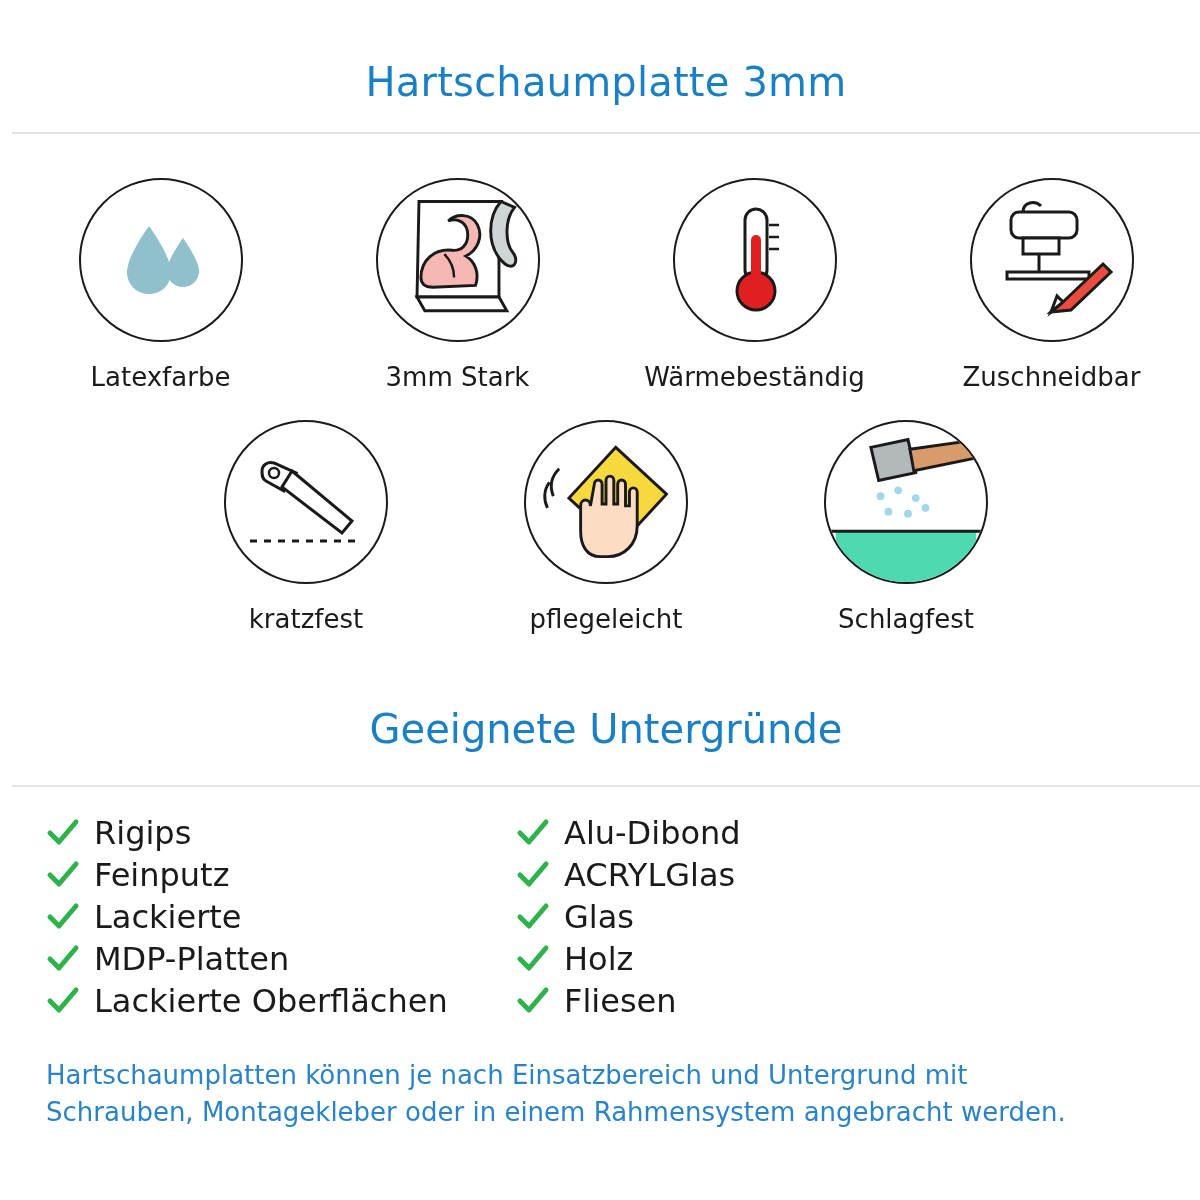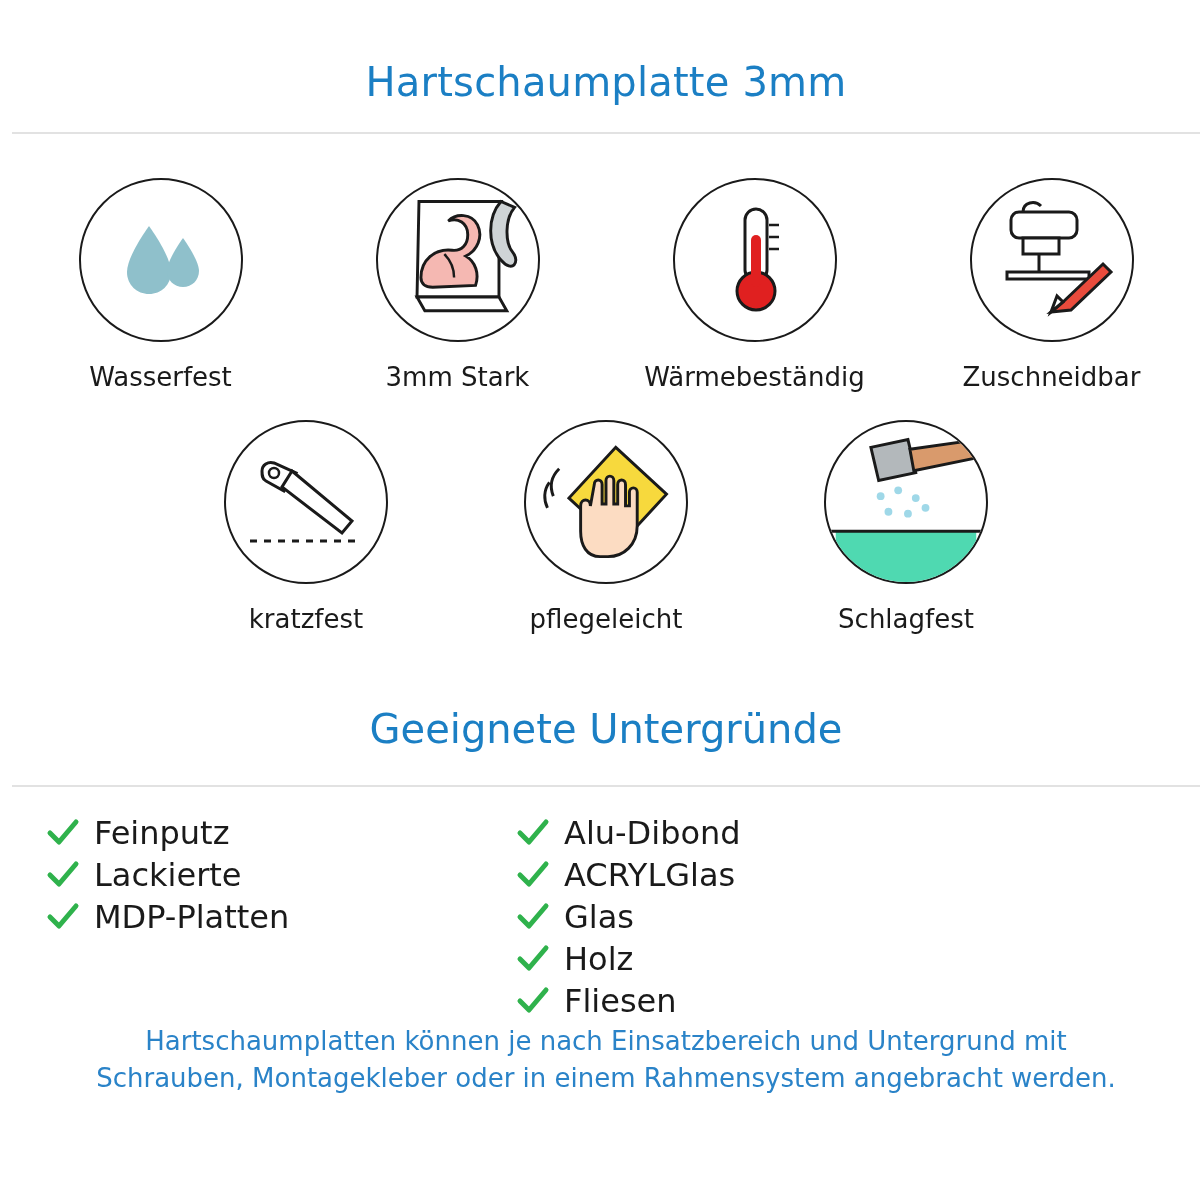--- a/index.html
+++ b/index.html
@@ -107,21 +107,21 @@
   }
   .check svg { display: block; }
   .sub-label {
     font-size: 32px;
     color: #1a1a1a;
     white-space: nowrap;
   }
 
   
   .footnote {
-    text-align: center;
+    margin-top: 34px;
     color: #2a83c8;
     font-size: 26px;
     line-height: 1.42;
     padding: 0 34px;
   }
   .footnote div { white-space: nowrap; }
 </style>
 </head>
 <body>
 
@@ -134,21 +134,21 @@
 
     <div class="row row-1">
 
       <div class="feature">
         <div class="circle">
           <svg width="120" height="120" viewBox="0 0 120 120">
             <path d="M48 26 C48 26 26 56 26 72 C26 85 36 94 48 94 C60 94 70 85 70 72 C70 56 48 26 48 26 Z" fill="#8fc0cb"></path>
             <path d="M82 38 C82 38 66 60 66 71 C66 80 73 87 82 87 C91 87 98 80 98 71 C98 60 82 38 82 38 Z" fill="#8fc0cb"></path>
           </svg>
         </div>
-        <div class="feature-label">Wasserfest</div>
+        <div class="feature-label">Latexfarbe</div>
       </div>
 
       <div class="feature">
         <div class="circle">
           <svg width="164" height="164" viewBox="0 0 164 164">
 
             <path d="M42 22 L126 22 C118 36 116 58 124 78 L124 120 L40 120 Z" fill="#ffffff" stroke="#1a1a1a" stroke-width="3"></path>
             <path d="M126 22 C112 38 112 66 126 82 C138 96 146 84 138 74 C130 64 130 40 140 28 Z" fill="#cfd4d6" stroke="#1a1a1a" stroke-width="3"></path>
             <path d="M40 120 L124 120 L132 134 L48 134 Z" fill="#ffffff" stroke="#1a1a1a" stroke-width="3"></path>
 
@@ -251,37 +251,53 @@
 
   <div class="substrates">
 
     <div class="col c1">
       <div class="sub-item">
         <span class="check">
             <svg width="34" height="34" viewBox="0 0 34 34">
               <path d="M4 17 L13 26 L30 6" fill="none" stroke="#2fb24c" stroke-width="5" stroke-linecap="round" stroke-linejoin="round"></path>
             </svg>
           </span>
+        <span class="sub-label">Rigips</span>
+      </div>
+      <div class="sub-item">
+        <span class="check">
+            <svg width="34" height="34" viewBox="0 0 34 34">
+              <path d="M4 17 L13 26 L30 6" fill="none" stroke="#2fb24c" stroke-width="5" stroke-linecap="round" stroke-linejoin="round"></path>
+            </svg>
+          </span>
         <span class="sub-label">Feinputz</span>
       </div>
       <div class="sub-item">
         <span class="check">
             <svg width="34" height="34" viewBox="0 0 34 34">
               <path d="M4 17 L13 26 L30 6" fill="none" stroke="#2fb24c" stroke-width="5" stroke-linecap="round" stroke-linejoin="round"></path>
             </svg>
           </span>
         <span class="sub-label">Lackierte</span>
       </div>
       <div class="sub-item">
         <span class="check">
             <svg width="34" height="34" viewBox="0 0 34 34">
               <path d="M4 17 L13 26 L30 6" fill="none" stroke="#2fb24c" stroke-width="5" stroke-linecap="round" stroke-linejoin="round"></path>
             </svg>
           </span>
         <span class="sub-label">MDP-Platten</span>
+      </div>
+      <div class="sub-item">
+        <span class="check">
+            <svg width="34" height="34" viewBox="0 0 34 34">
+              <path d="M4 17 L13 26 L30 6" fill="none" stroke="#2fb24c" stroke-width="5" stroke-linecap="round" stroke-linejoin="round"></path>
+            </svg>
+          </span>
+        <span class="sub-label">Lackierte Oberflächen</span>
       </div>
     </div>
 
     <div class="col c2">
       <div class="sub-item">
         <span class="check">
             <svg width="34" height="34" viewBox="0 0 34 34">
               <path d="M4 17 L13 26 L30 6" fill="none" stroke="#2fb24c" stroke-width="5" stroke-linecap="round" stroke-linejoin="round"></path>
             </svg>
           </span>

